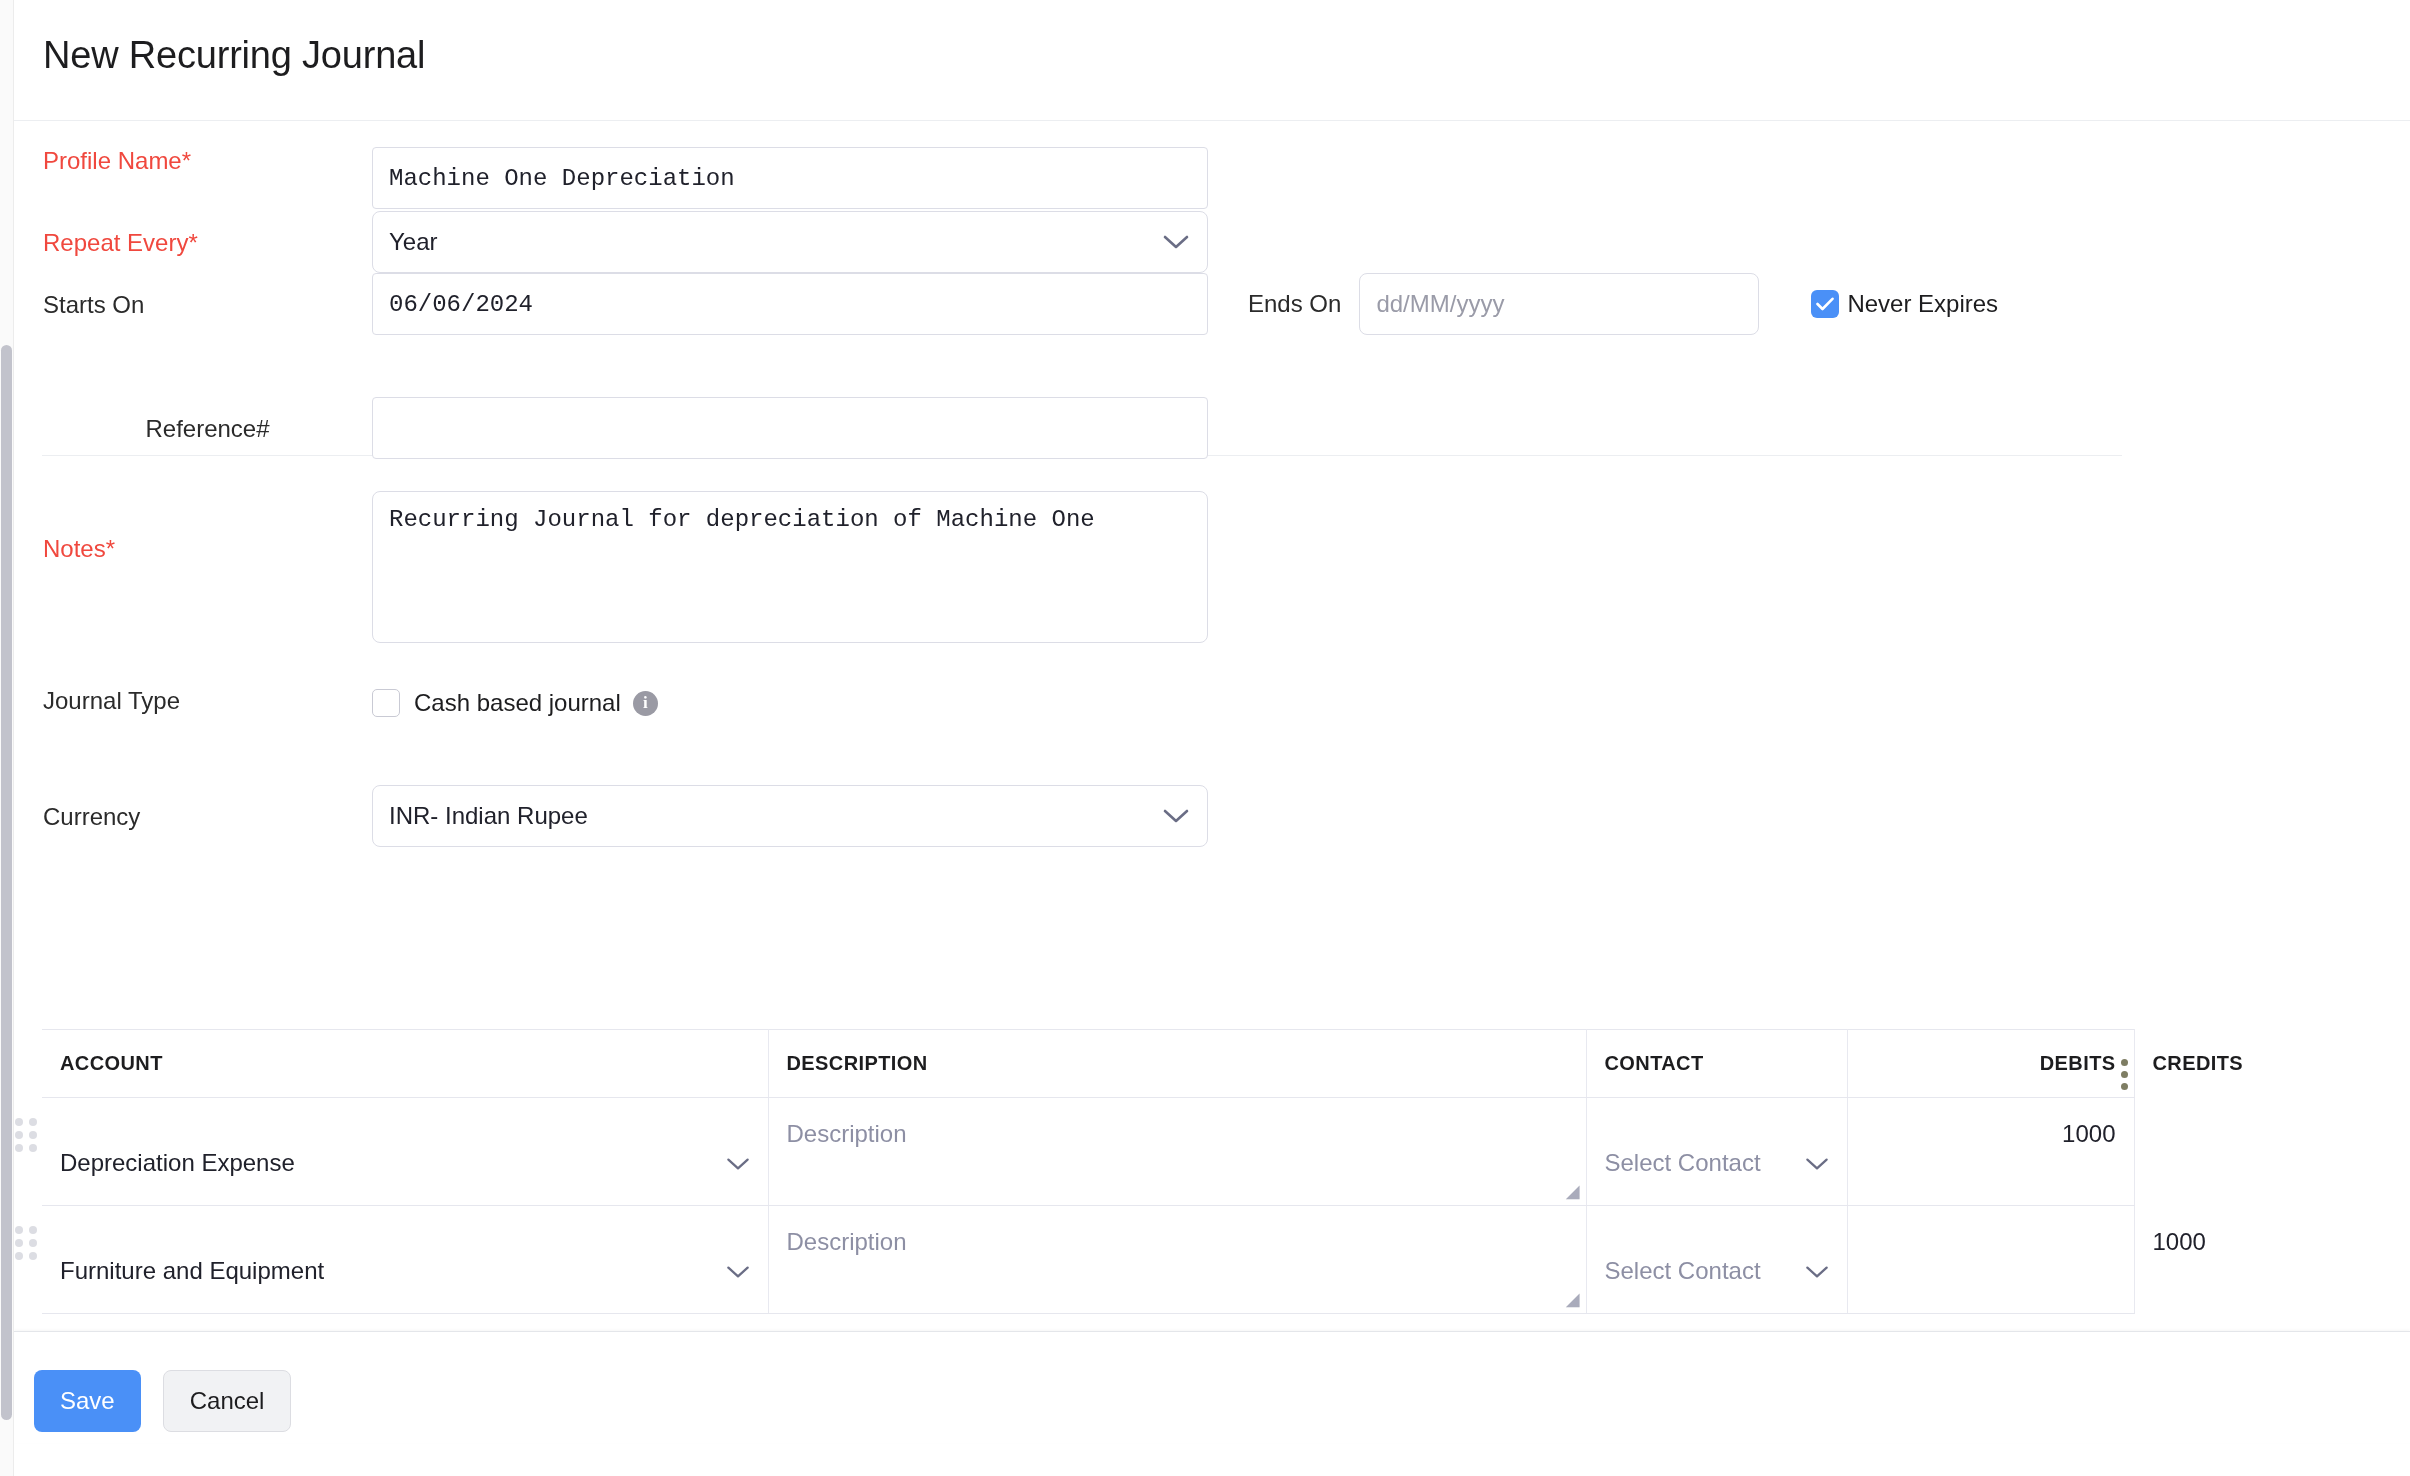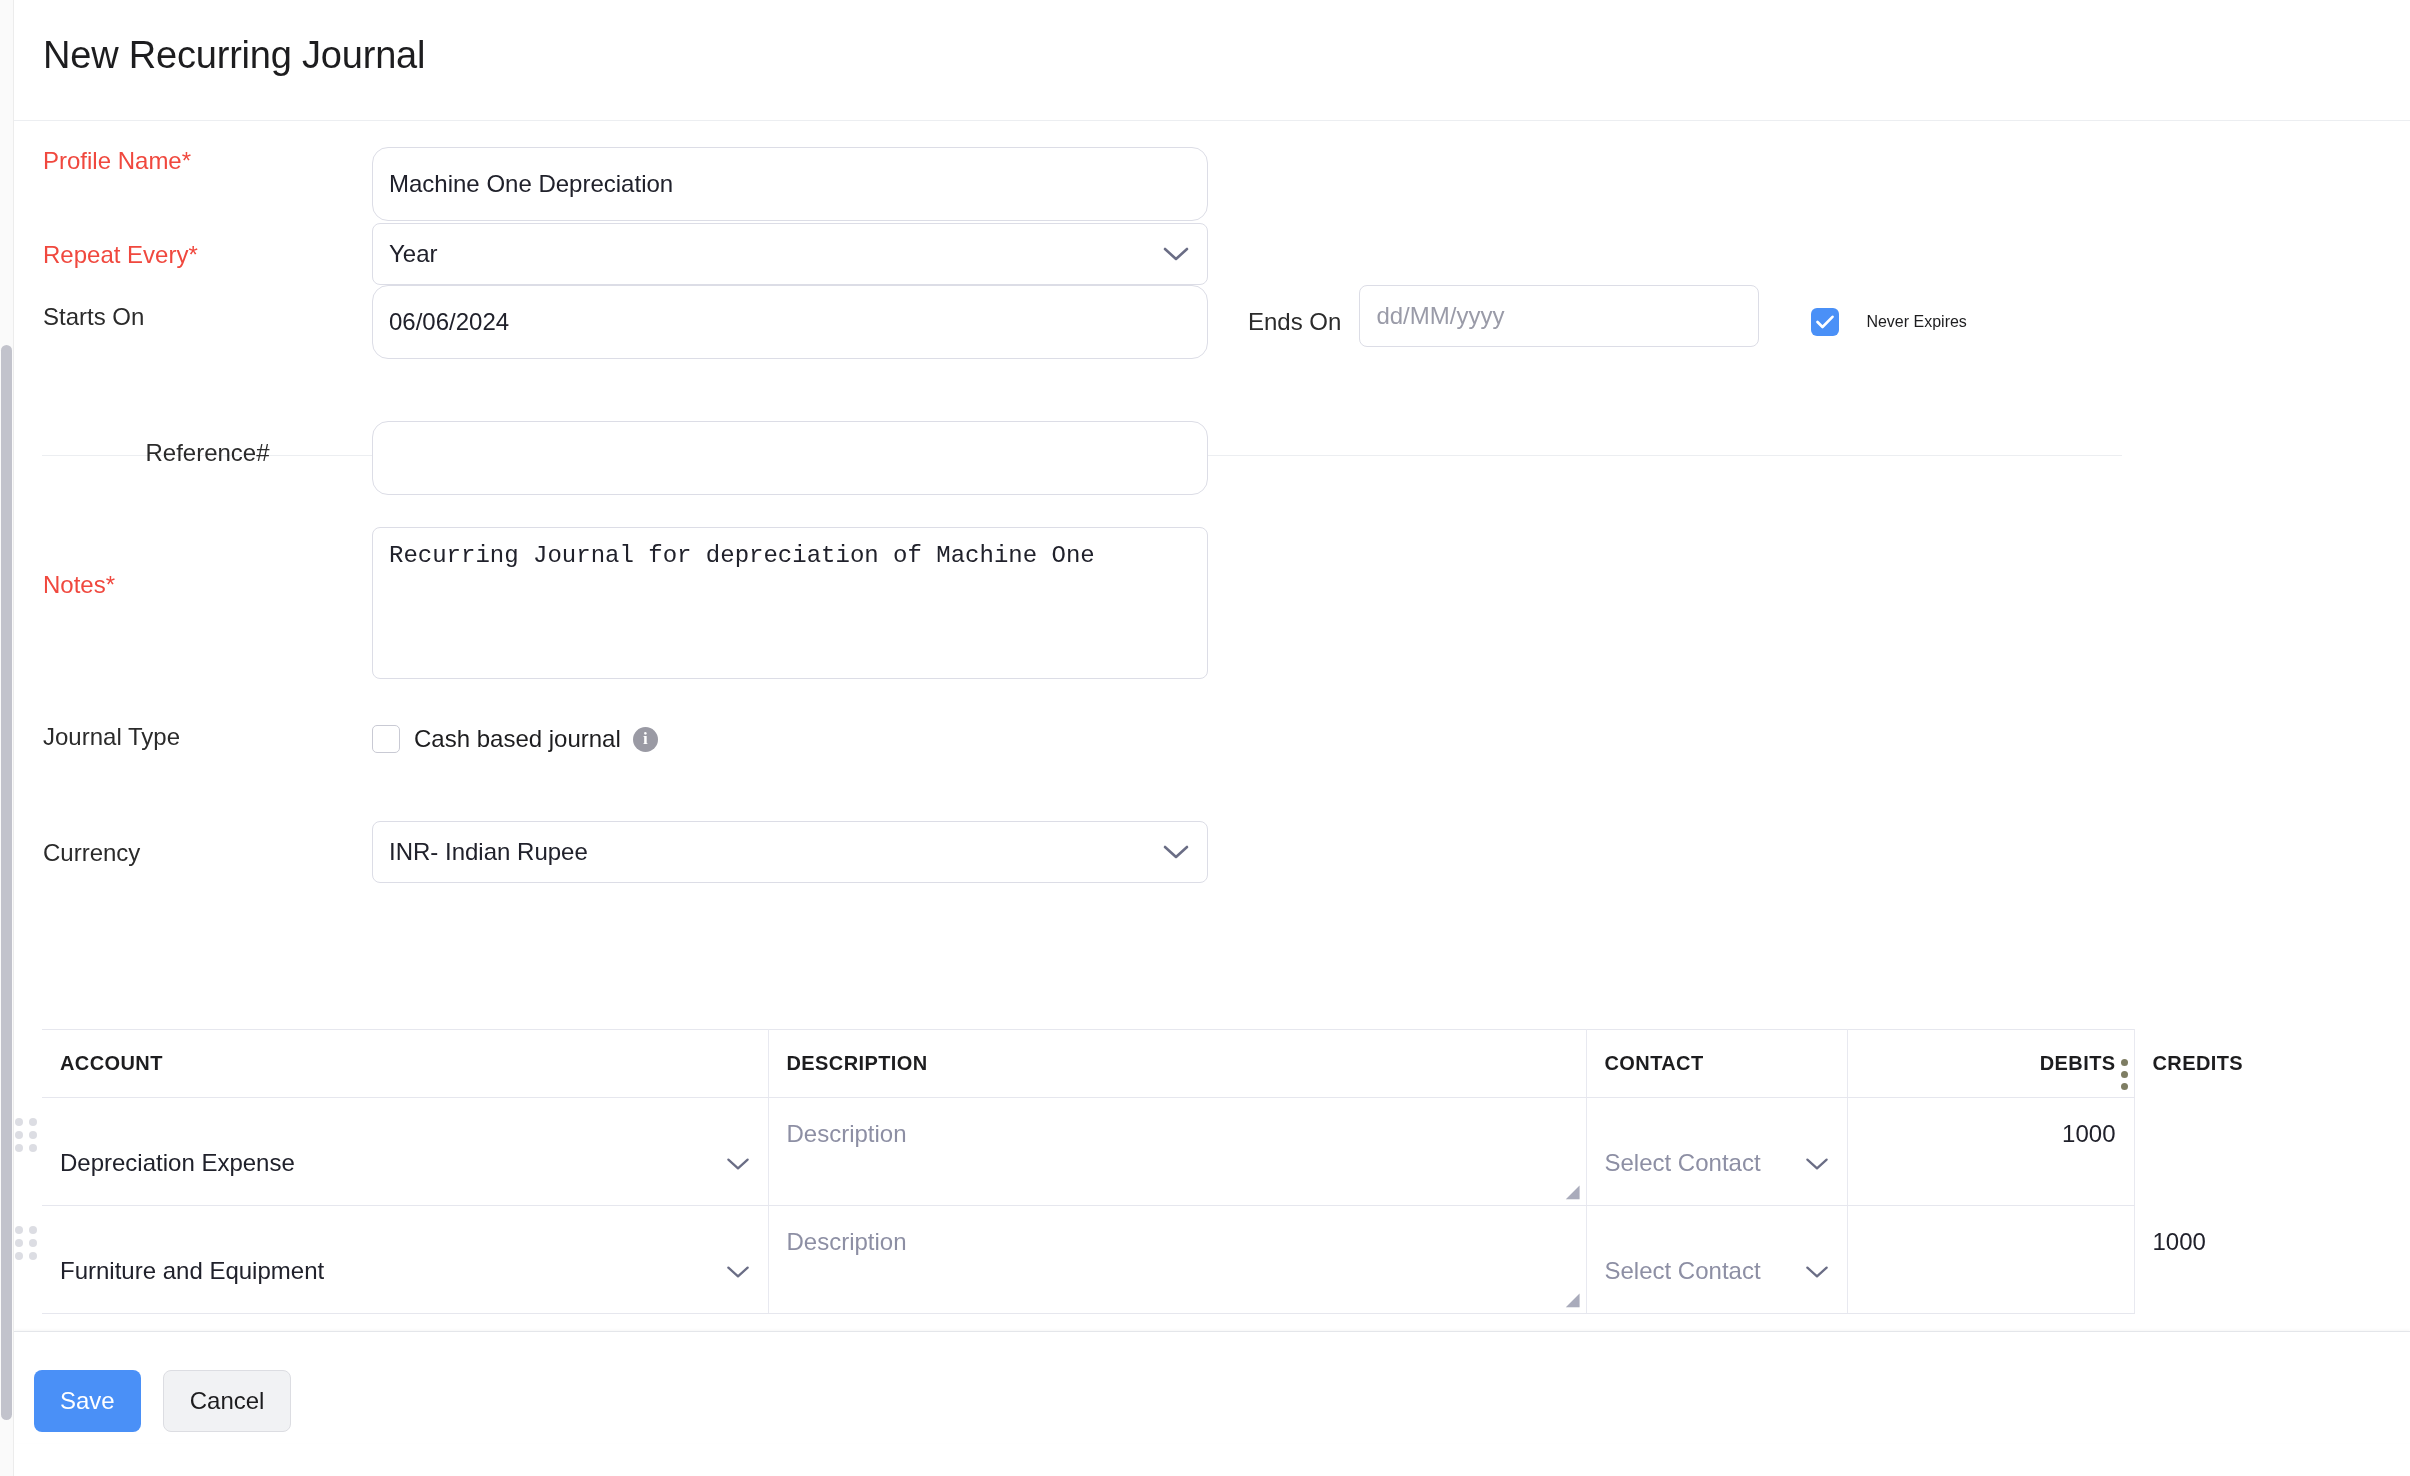--- a/index.html
+++ b/index.html
@@ -82,25 +82,25 @@
     color: #2b2b2b;
     line-height: 1.2;
     flex: 0 0 358px;
   }
   .label.req { color: #f0483e; }
 
   .control { position: relative; }
 
   .txtfield {
     width: 836px;
-    height: 74px;
+    height: 62px;
     border: 1.5px solid #dcdde6;
-    border-radius: 16px;
-    background: #ffffff;
-    font-family: Liberation Sans, sans-serif;
+    border-radius: 4px;
+    background: #ffffff;
+    font-family: Liberation Mono, monospace;
     font-size: 24px;
     color: #20212b;
     padding: 0 16px;
     outline: none;
   }
   .txtfield::placeholder { color: #9a9ba8; }
 
   .selectfield {
     position: relative;
     width: 836px;
@@ -177,24 +177,24 @@
     border-radius: 5px;
     border: 1.5px solid #c9cad4;
     background: #ffffff;
     display: inline-block;
     flex: 0 0 28px;
   }
 
   .never-expires {
     display: flex;
     align-items: center;
-    gap: 27px;
+    gap: 8px;
     margin-left: 52px;
     align-self: center;
-    font-size: 16px;
+    font-size: 24px;
     color: #1d1d1f;
   }
 
   .cash-wrap {
     display: flex;
     align-items: center;
     gap: 14px;
     font-size: 24px;
     color: #1d1d1f;
   }

